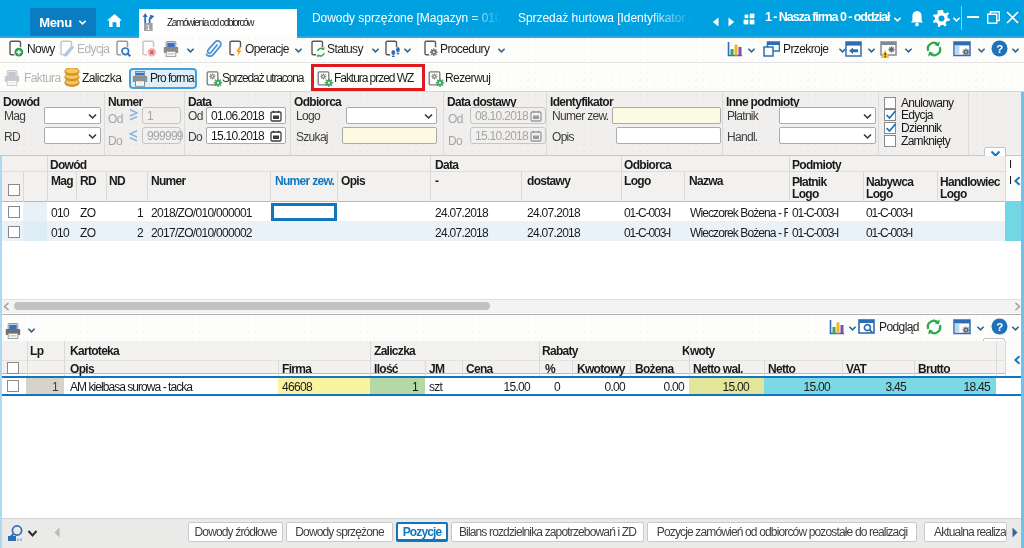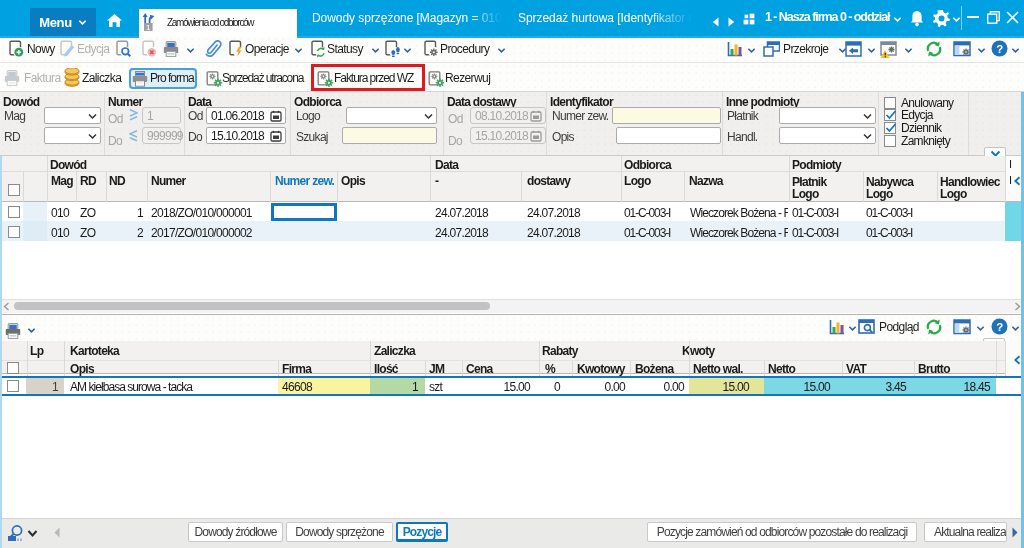--- a/index.html
+++ b/index.html
@@ -719,20 +719,21 @@
     </svg>
  <svg class="ab" style="left:27px;top:11px" width="11" height="9" viewBox="0 0 11 9">
       <path d="M1.5 2 L5.5 6.5 L9.5 2" stroke="#2b2b2b" stroke-width="2" fill="none"></path>
     </svg>
  <svg class="ab" style="left:53px;top:9px" width="8" height="11" viewBox="0 0 8 11">
       <path d="M6.5 0.5 L1.5 5.5 L6.5 10.5 Z" fill="#b9b9b9"></path>
     </svg>
  <div class="ab btab" style="left:188px;width:95px">Dowody źródłowe</div>
  <div class="ab btab" style="left:286px;width:107px">Dowody sprzężone</div>
  <div class="ab btab active" style="left:396px;width:52px">Pozycje</div>
+ <div class="ab btab" style="left:451px;width:193px">Bilans rozdzielnika zapotrzebowań i ZD</div>
  <div class="ab btab" style="left:647px;width:270px">Pozycje zamówień od odbiorców pozostałe do realizacji</div>
  <div class="ab btab" style="left:924px;width:83px;justify-content:flex-start;padding-left:9px">Aktualna realizacja</div>
  <svg class="ab" style="left:1011px;top:9px" width="8" height="11" viewBox="0 0 8 11">
       <path d="M1.5 0.5 L6.5 5.5 L1.5 10.5 Z" fill="#35689e"></path>
     </svg>
 </div>
 
 <div class="ab" style="left:0;top:156px;width:2px;height:392px;background:#aed9f1"></div>
 <div class="ab" style="left:1021px;top:92px;width:3px;height:456px;background:#6fc2e9"></div>
 

